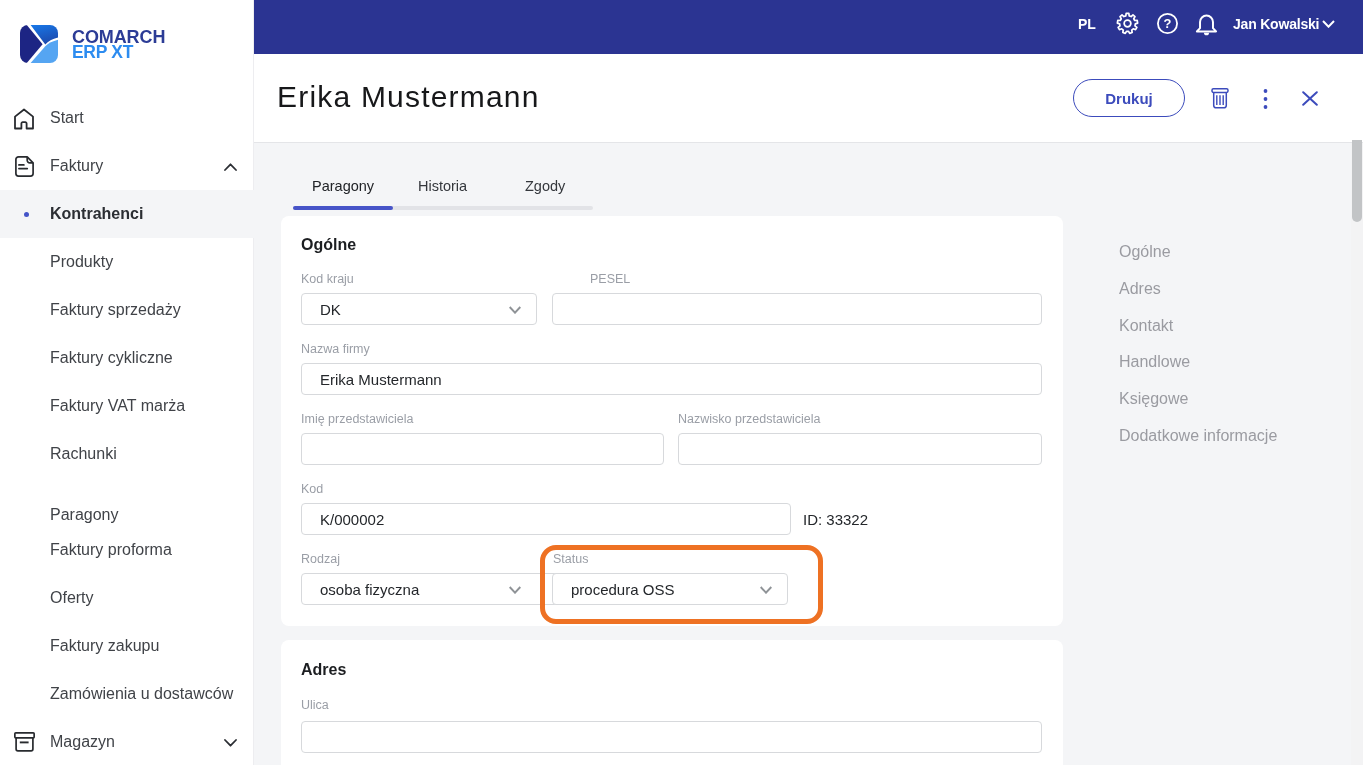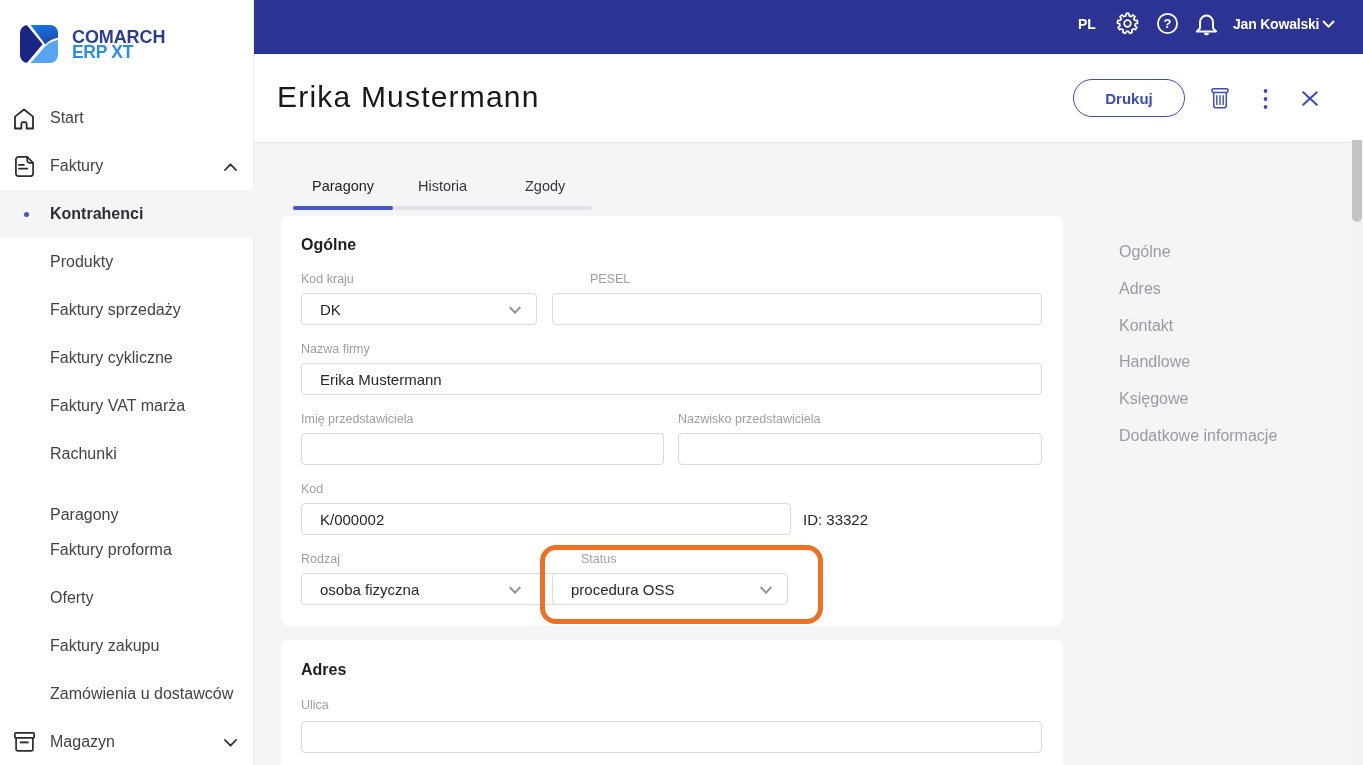--- a/index.html
+++ b/index.html
@@ -184,21 +184,21 @@
 
 <div class="lbl" style="left:301px; top:482px;">Kod</div>
 <div class="inp" style="left:301px; top:503px; width:490px;">K/000002</div>
 <div class="abs" style="left:803px; top:511px; font-size:15px; color:#24272b;">ID: 33322</div>
 
 <div class="lbl" style="left:301px; top:552px;">Rodzaj</div>
 <div class="inp" style="left:301px; top:573px; width:268px;">osoba fizyczna</div>
 <svg class="sel-ch" style="left:508.5px; top:586px;" width="12" height="8" viewBox="0 0 12 8" fill="none" stroke="#8f9397" stroke-width="1.9">
     <path d="M0.7 1 L6 6.7 L11.3 1"></path>
   </svg>
-<div class="lbl" style="left:553px; top:552px;margin-left:28px;">Status</div>
+<div class="lbl" style="left:553px; top:552px;">Status</div>
 <div class="inp" style="left:552px; top:573px; width:236px;">procedura OSS</div>
 <svg class="sel-ch" style="left:759.5px; top:586px;" width="12" height="8" viewBox="0 0 12 8" fill="none" stroke="#8f9397" stroke-width="1.9">
     <path d="M0.7 1 L6 6.7 L11.3 1"></path>
   </svg>
 
 <div class="abs" style="left:540px; top:545px; width:283px; height:79px; border:5px solid #ee7123; border-radius:16px;"></div>
 
 <div class="card" style="left:281px; top:640px; width:782px; height:125px; border-bottom-left-radius:0; border-bottom-right-radius:0;"></div>
 <div class="abs" style="left:301px; top:661px; font-size:16px; font-weight:bold; color:#1c1e21;">Adres</div>
 <div class="lbl" style="left:301px; top:698px;">Ulica</div>

